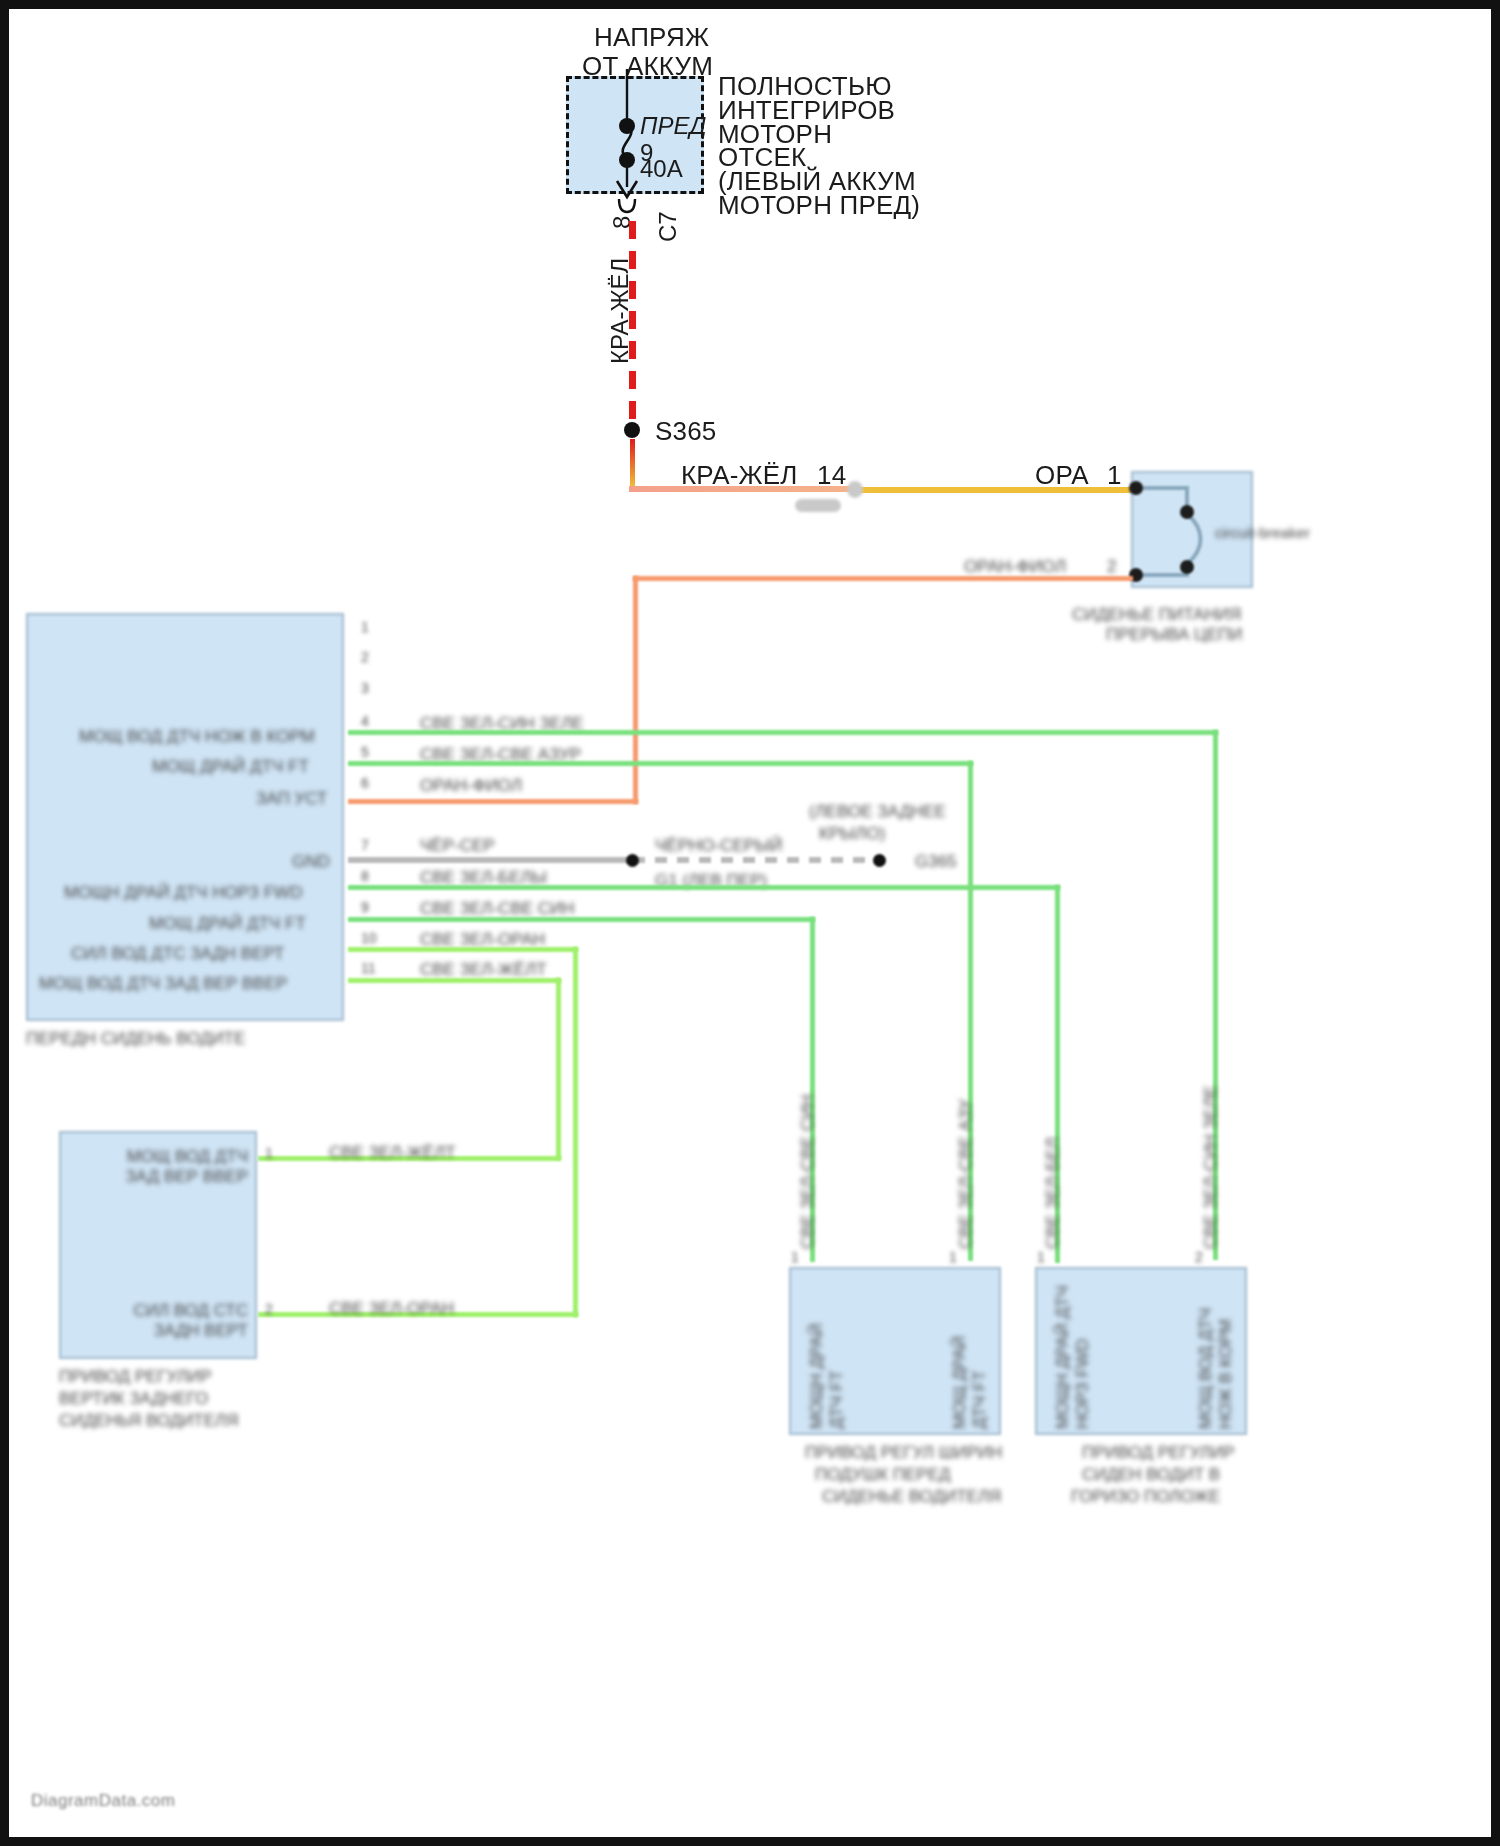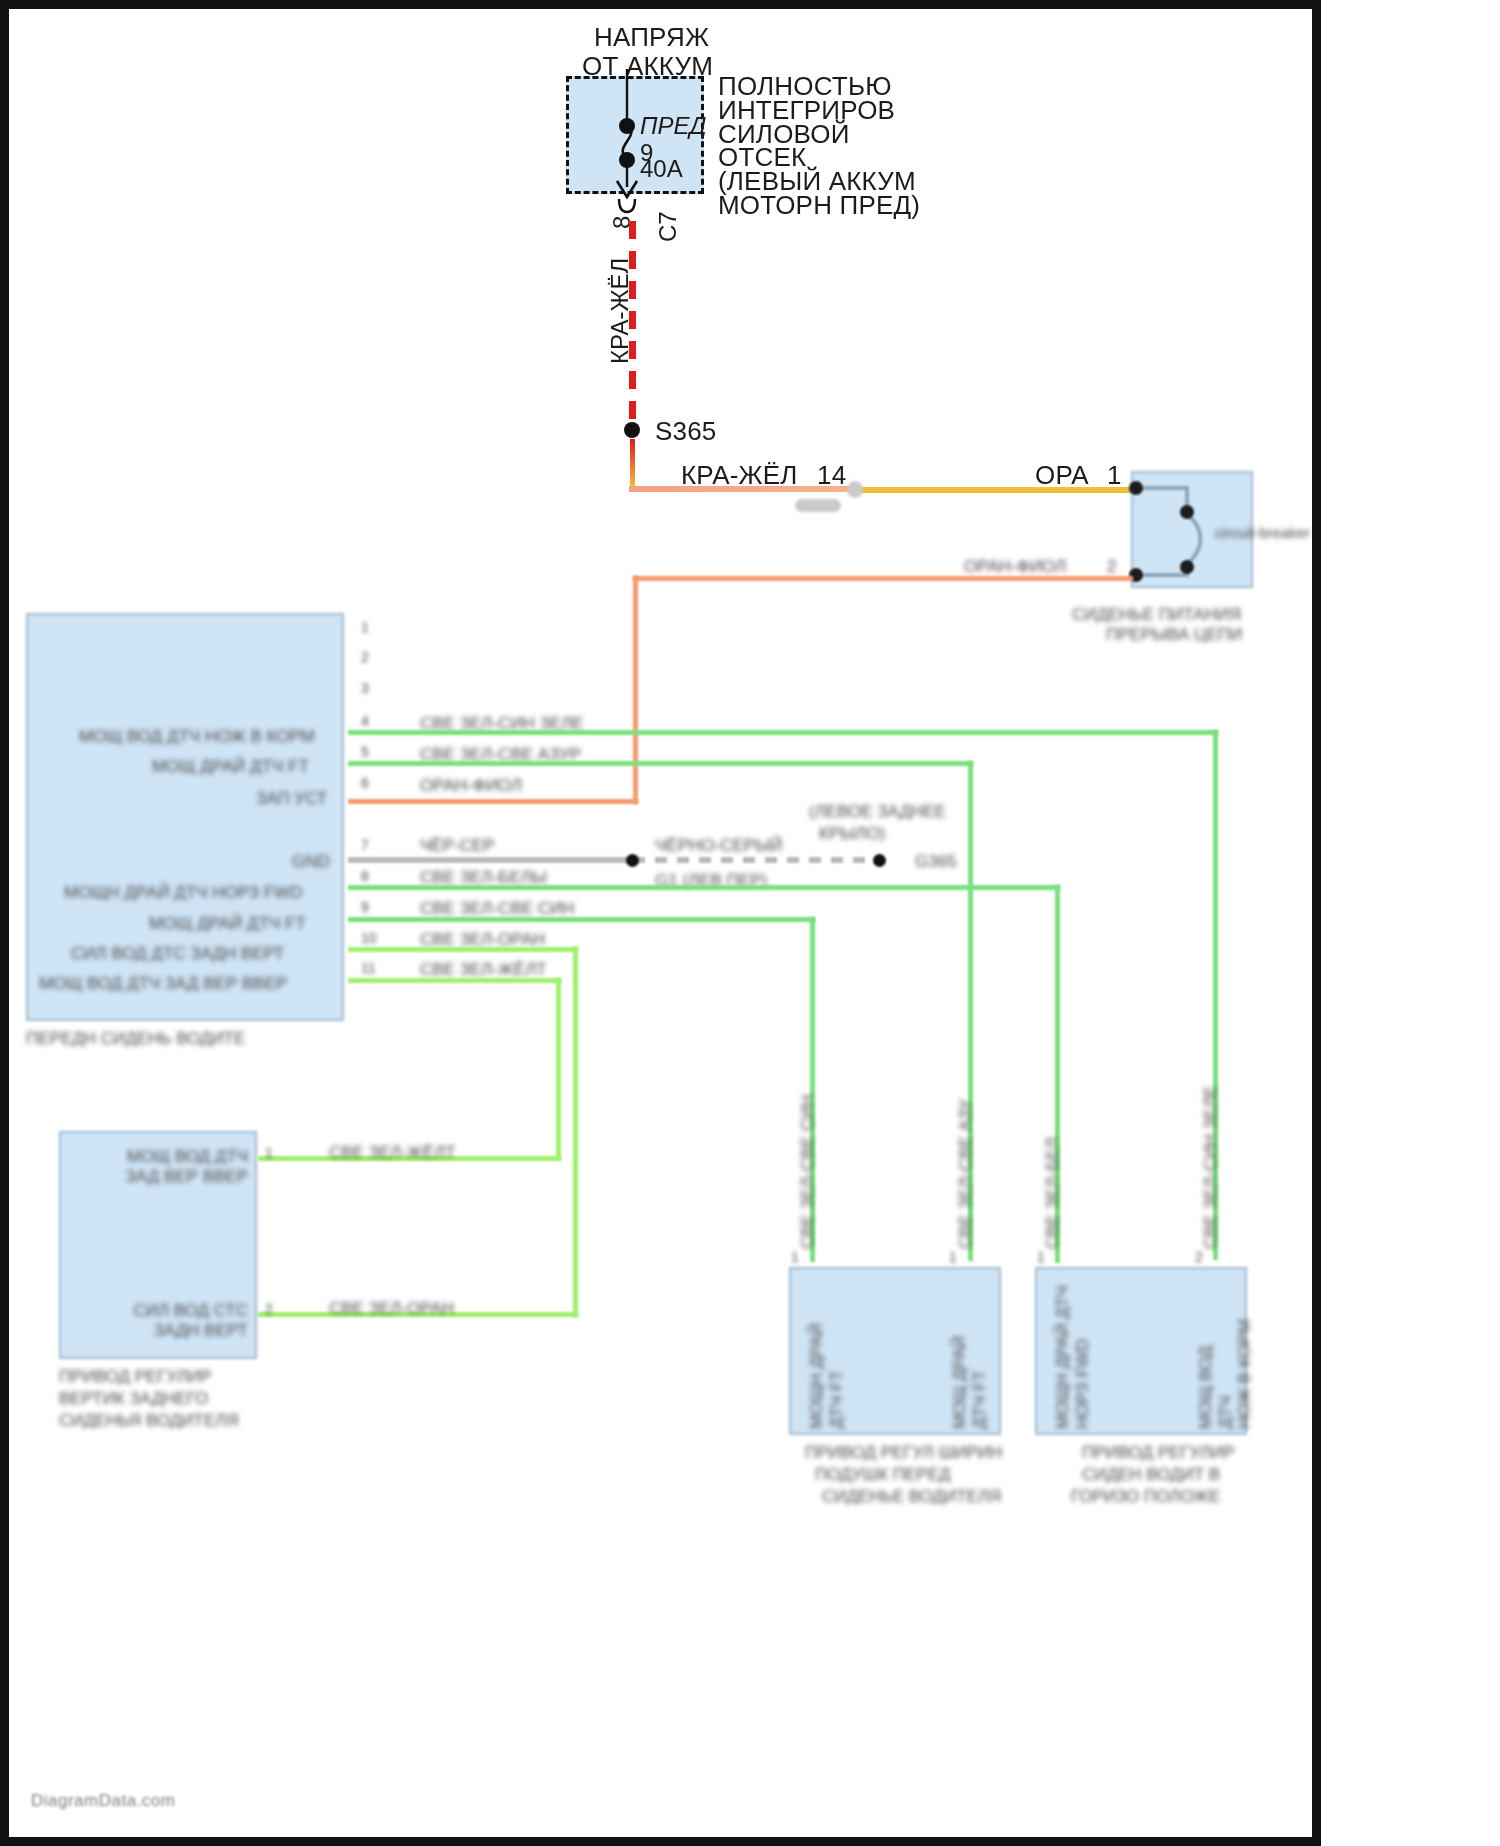--- a/index.html
+++ b/index.html
@@ -1,20 +1,20 @@
 <!DOCTYPE html>
 <html><head>
 <meta charset="utf-8">
 <style>
   html,body{margin:0;padding:0;background:#ffffff;}
   body{font-family:"Liberation Sans", sans-serif;}
 
   #frame{
     position:relative;
-    width:1321px;height:1846px;
+    width:1500px;height:1846px;
     box-sizing:border-box;
     border:9px solid #111111;
     background:#ffffff;
     overflow:hidden;
   }
   #canvas{position:absolute;inset:0;}
 
   
   .txt{position:absolute;white-space:pre;color:#1b1b1b;line-height:1.12;}
   .rot90{transform-origin:0 0;transform:rotate(-90deg);}
@@ -106,21 +106,21 @@
 
   <div class="dot" style="left:610px;top:109px;"></div>
   <div class="dot" style="left:610px;top:143px;"></div>
 
   <div class="txt lbl-med" style="left:631px;top:104px;font-style:italic;">ПРЕД</div>
   <div class="txt lbl-med" style="left:631px;top:131px;">9</div>
   <div class="txt lbl-med" style="left:631px;top:147px;">40A</div>
 
   <div class="txt lbl-big" style="left:709px;top:63px;">ПОЛНОСТЬЮ</div>
   <div class="txt lbl-big" style="left:709px;top:87px;">ИНТЕГРИРОВ</div>
-  <div class="txt lbl-big" style="left:709px;top:111px;">СИЛОВОЙ</div>
+  <div class="txt lbl-big" style="left:709px;top:111px;">МОТОРН</div>
   <div class="txt lbl-big" style="left:709px;top:134px;">ОТСЕК</div>
   <div class="txt lbl-big" style="left:709px;top:158px;">(ЛЕВЫЙ АККУМ</div>
   <div class="txt lbl-big" style="left:709px;top:182px;">МОТОРН ПРЕД)</div>
 
   <div class="txt lbl-med rot90" style="left:600px;top:220px;">8</div>
   <div class="txt lbl-med rot90" style="left:646px;top:233px;">C7</div>
 
   <div class="wire v w-red-dash" style="left:620px;top:212px;height:205px;width:7px;"></div>
 
   <div class="txt lbl-med rot90" style="left:598px;top:355px;">КРА-ЖЁЛ</div>

